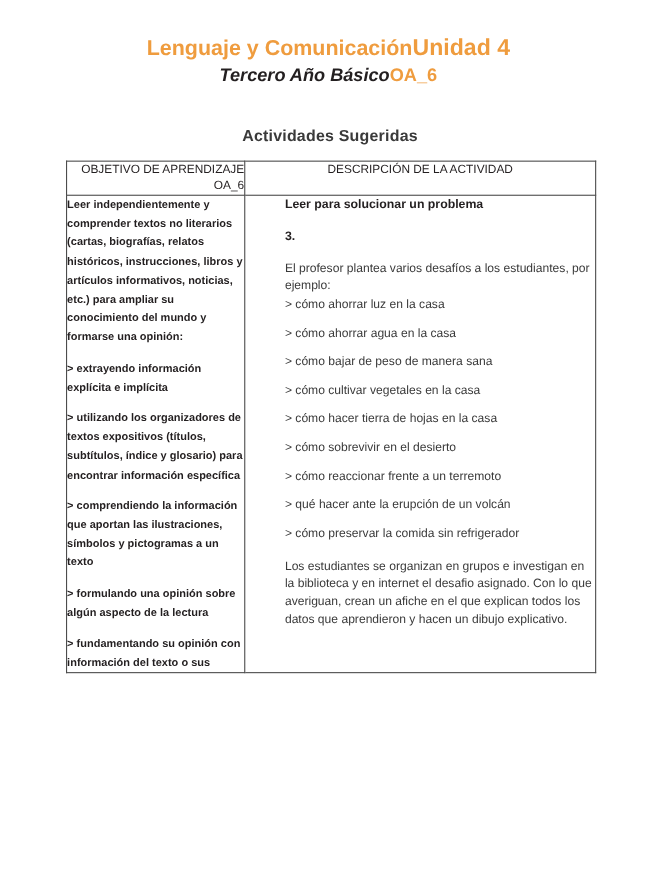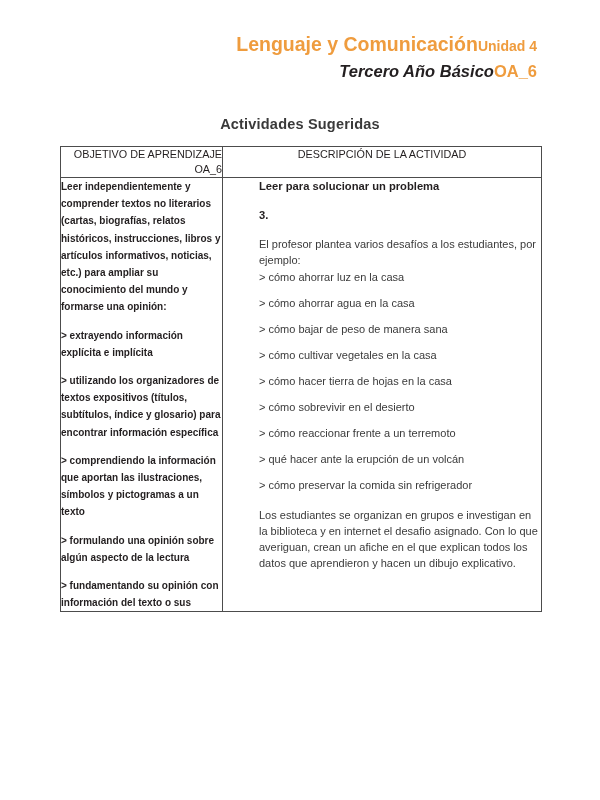--- a/index.html
+++ b/index.html
@@ -26,33 +26,33 @@
   .masthead {
     position: absolute;
     left: 60px;
     top: 32px;
     width: 482px;
     height: 56px;
   }
   .mh-row {
     display: flex;
     align-items: baseline;
-    justify-content: flex-end;
+    justify-content: center;
     width: 100%;
   }
   .mh-title {
     font-size: 19.5px;
     font-weight: bold;
     color: #ef9c3e;
     letter-spacing: 0px;
     line-height: 24px;
     white-space: nowrap;
   }
   .mh-unit {
-    font-size: 14px;
+    font-size: 21px;
     font-weight: bold;
     color: #ef9c3e;
     line-height: 24px;
     white-space: nowrap;
     padding-right: 5px;
   }
   .mh-sub {
     font-size: 16.5px;
     font-weight: bold;
     color: #231f20;

